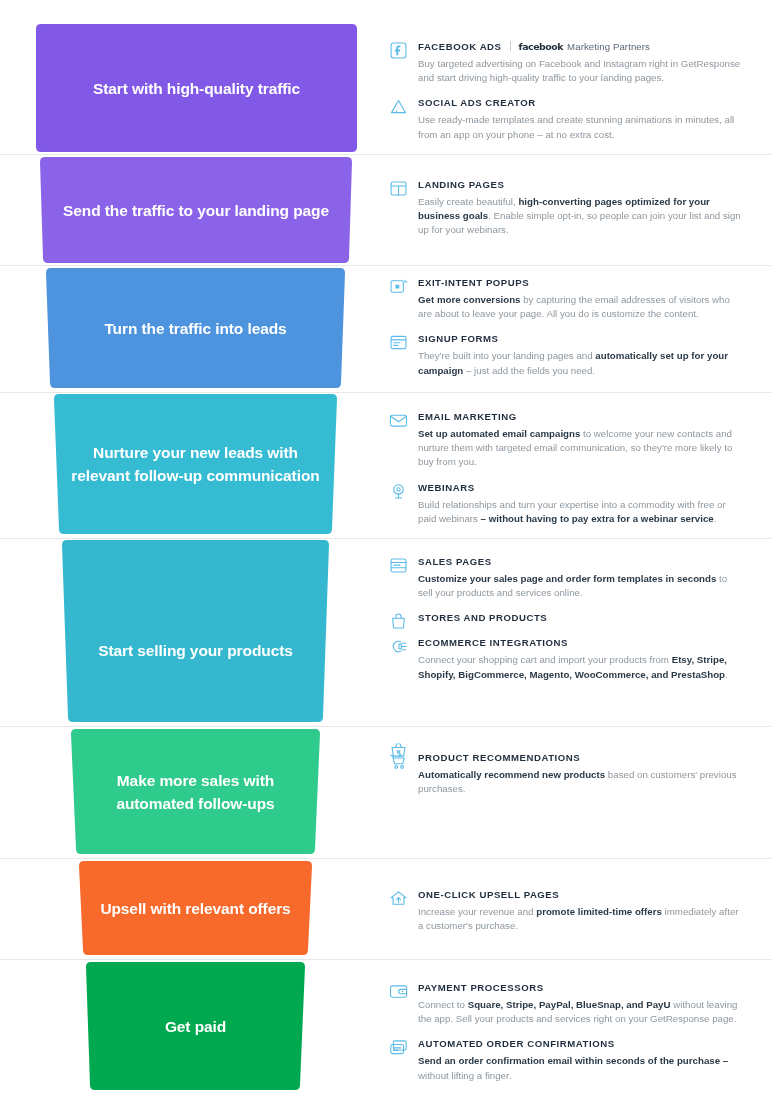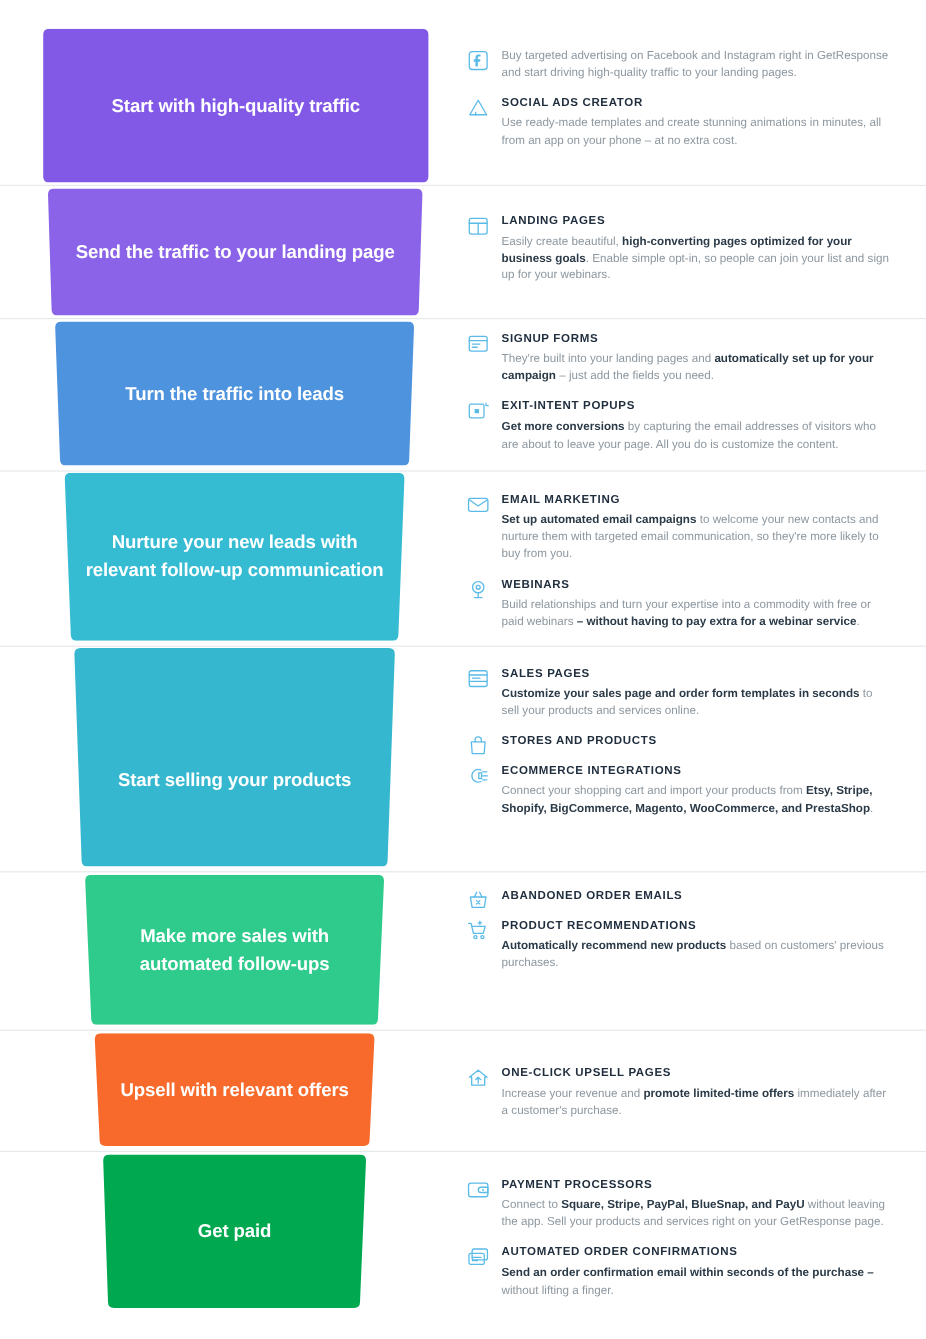--- a/index.html
+++ b/index.html
@@ -122,20 +122,26 @@
       <div class="stage-label" style="left: 36px; top: 0px; width: 321px; height: 128px;">Start with high-quality traffic</div>
     </div>
     <div class="features" style="top: 40px;">
       <div class="feature">
         <span class="f-icon">
           <svg viewBox="0 0 24 24">
             <rect x="3.5" y="3.5" width="17" height="17" rx="3" fill="none" stroke="currentColor" stroke-width="1.25" stroke-linecap="round" stroke-linejoin="round"></rect>
             <path d="M14.2 8.2h-1.3c-.8 0-1.2.5-1.2 1.2v1.4h2.4l-.3 2.3h-2.1v4.4H9.4v-4.4H7.8v-2.3h1.6V9.2c0-1.8 1-2.9 2.8-2.9h2v1.9z" fill="currentColor" stroke="none"></path>
           </svg>
         </span>
+        <div class="f-title">
+          <span>FACEBOOK ADS</span>
+          <span class="f-sep"></span>
+          <span class="f-badge-brand">facebook</span>
+          <span class="f-badge-rest">Marketing Partners</span>
+        </div>
         <div class="f-desc"><span>Buy targeted advertising on Facebook and Instagram right in GetResponse and start driving high-quality traffic to your landing pages.</span></div>
       </div>
       <div class="feature">
         <span class="f-icon">
           <svg viewBox="0 0 24 24">
             <path d="M12 5.2 20 19H4z" fill="none" stroke="currentColor" stroke-width="1.25" stroke-linecap="round" stroke-linejoin="round"></path>
             <path d="M9.6 19v-2.2" fill="none" stroke="currentColor" stroke-width="1.25" stroke-linecap="round" stroke-linejoin="round"></path>
           </svg>
         </span>
         <div class="f-title">
@@ -175,42 +181,42 @@
      L 341 115 Q 341 120 336 120
      L 55 120 Q 50 120 50 115
      L 46 5 Q 46 0 51 0 Z" fill="#4e93dd"></path>
       </svg>
       <div class="stage-label" style="left: 46px; top: 0px; width: 299px; height: 120px;">Turn the traffic into leads</div>
     </div>
     <div class="features" style="top: 276px;">
       <div class="feature">
         <span class="f-icon">
           <svg viewBox="0 0 24 24">
+            <rect x="3.5" y="5.5" width="14" height="13" rx="1.6" fill="none" stroke="currentColor" stroke-width="1.25" stroke-linecap="round" stroke-linejoin="round"></rect>
+            <rect x="8.6" y="10" width="4.2" height="4.2" rx=".6" fill="currentColor" stroke="none"></rect>
+            <path d="M19.4 4.6v2M21.6 6.8h-2" fill="none" stroke="currentColor" stroke-width="1.25" stroke-linecap="round" stroke-linejoin="round"></path>
+          </svg>
+        </span>
+        <div class="f-title">
+          <span>EXIT-INTENT POPUPS</span>
+        </div>
+        <div class="f-desc"><b>Get more conversions</b><span> by capturing the email addresses of visitors who are about to leave your page. All you do is customize the content.</span></div>
+      </div>
+      <div class="feature">
+        <span class="f-icon">
+          <svg viewBox="0 0 24 24">
             <rect x="3.5" y="5" width="17" height="14" rx="2" fill="none" stroke="currentColor" stroke-width="1.25" stroke-linecap="round" stroke-linejoin="round"></rect>
             <path d="M3.5 9h17" fill="none" stroke="currentColor" stroke-width="1.25" stroke-linecap="round" stroke-linejoin="round"></path>
             <path d="M6.5 12.3h7M6.5 15.3h4.5" fill="none" stroke="currentColor" stroke-width="1.25" stroke-linecap="round" stroke-linejoin="round"></path>
           </svg>
         </span>
         <div class="f-title">
           <span>SIGNUP FORMS</span>
         </div>
         <div class="f-desc"><span>They're built into your landing pages and </span><b>automatically set up for your campaign</b><span> – just add the fields you need.</span></div>
-      </div>
-      <div class="feature">
-        <span class="f-icon">
-          <svg viewBox="0 0 24 24">
-            <rect x="3.5" y="5.5" width="14" height="13" rx="1.6" fill="none" stroke="currentColor" stroke-width="1.25" stroke-linecap="round" stroke-linejoin="round"></rect>
-            <rect x="8.6" y="10" width="4.2" height="4.2" rx=".6" fill="currentColor" stroke="none"></rect>
-            <path d="M19.4 4.6v2M21.6 6.8h-2" fill="none" stroke="currentColor" stroke-width="1.25" stroke-linecap="round" stroke-linejoin="round"></path>
-          </svg>
-        </span>
-        <div class="f-title">
-          <span>EXIT-INTENT POPUPS</span>
-        </div>
-        <div class="f-desc"><b>Get more conversions</b><span> by capturing the email addresses of visitors who are about to leave your page. All you do is customize the content.</span></div>
       </div>
     </div>
     <div class="divider" style="top: 392px; background: rgb(230, 232, 234);"></div>
     <div class="stage-wrap" style="top: 394px;">
       <svg class="stage-shape" width="400" height="140" viewBox="0 0 400 140">
         <path d="M 59 0 L 332 0 Q 337 0 337 5
      L 332 135 Q 332 140 327 140
      L 64 140 Q 59 140 59 135
      L 54 5 Q 54 0 59 0 Z" fill="#35bcd3"></path>
       </svg>
@@ -304,23 +310,20 @@
     </div>
     <div class="features" style="top: 740px;">
       <div class="feature">
         <span class="f-icon">
           <svg viewBox="0 0 24 24">
             <path d="M4.6 8.6h14.8l-1.6 9.8H6.2z" fill="none" stroke="currentColor" stroke-width="1.25" stroke-linecap="round" stroke-linejoin="round"></path>
             <path d="M8.4 8.6 10.6 4M15.6 8.6 13.4 4" fill="none" stroke="currentColor" stroke-width="1.25" stroke-linecap="round" stroke-linejoin="round"></path>
             <path d="m10.4 12 3.2 3.2M13.6 12l-3.2 3.2" fill="none" stroke="currentColor" stroke-width="1.25" stroke-linecap="round" stroke-linejoin="round"></path>
           </svg>
         </span>
-        <div class="f-title">
-          <span>ABANDONED ORDER EMAILS</span>
-        </div>
       </div>
       <div class="feature">
         <span class="f-icon">
           <svg viewBox="0 0 24 24">
             <path d="M2.8 5.2h2.4l2.3 9.4h9.3l1.9-6.6H6.4" fill="none" stroke="currentColor" stroke-width="1.25" stroke-linecap="round" stroke-linejoin="round"></path>
             <circle cx="9.4" cy="18.2" r="1.5" fill="none" stroke="currentColor" stroke-width="1.25" stroke-linecap="round" stroke-linejoin="round"></circle>
             <circle cx="16" cy="18.2" r="1.5" fill="none" stroke="currentColor" stroke-width="1.25" stroke-linecap="round" stroke-linejoin="round"></circle>
             <path d="M13.6 3v3.2M12 4.6h3.2" fill="none" stroke="currentColor" stroke-width="1.25" stroke-linecap="round" stroke-linejoin="round"></path>
           </svg>
         </span>

